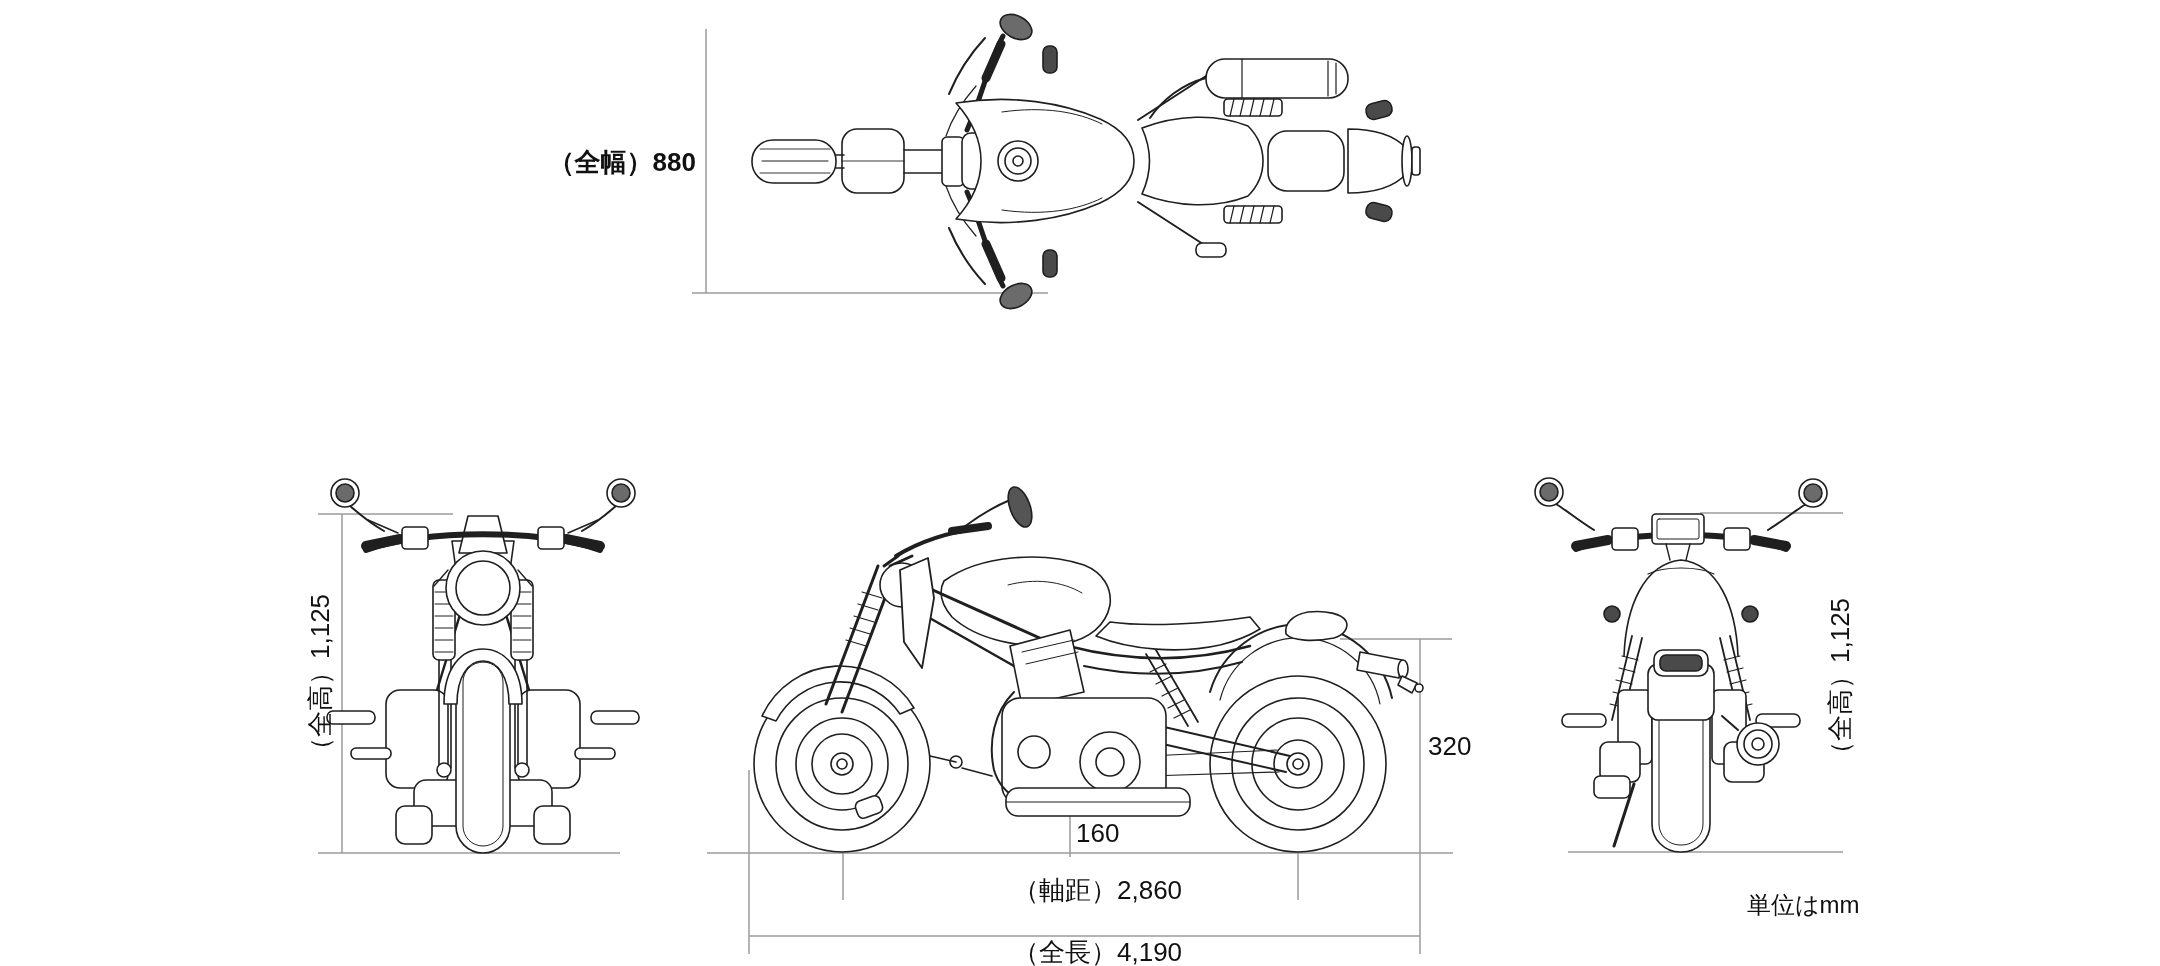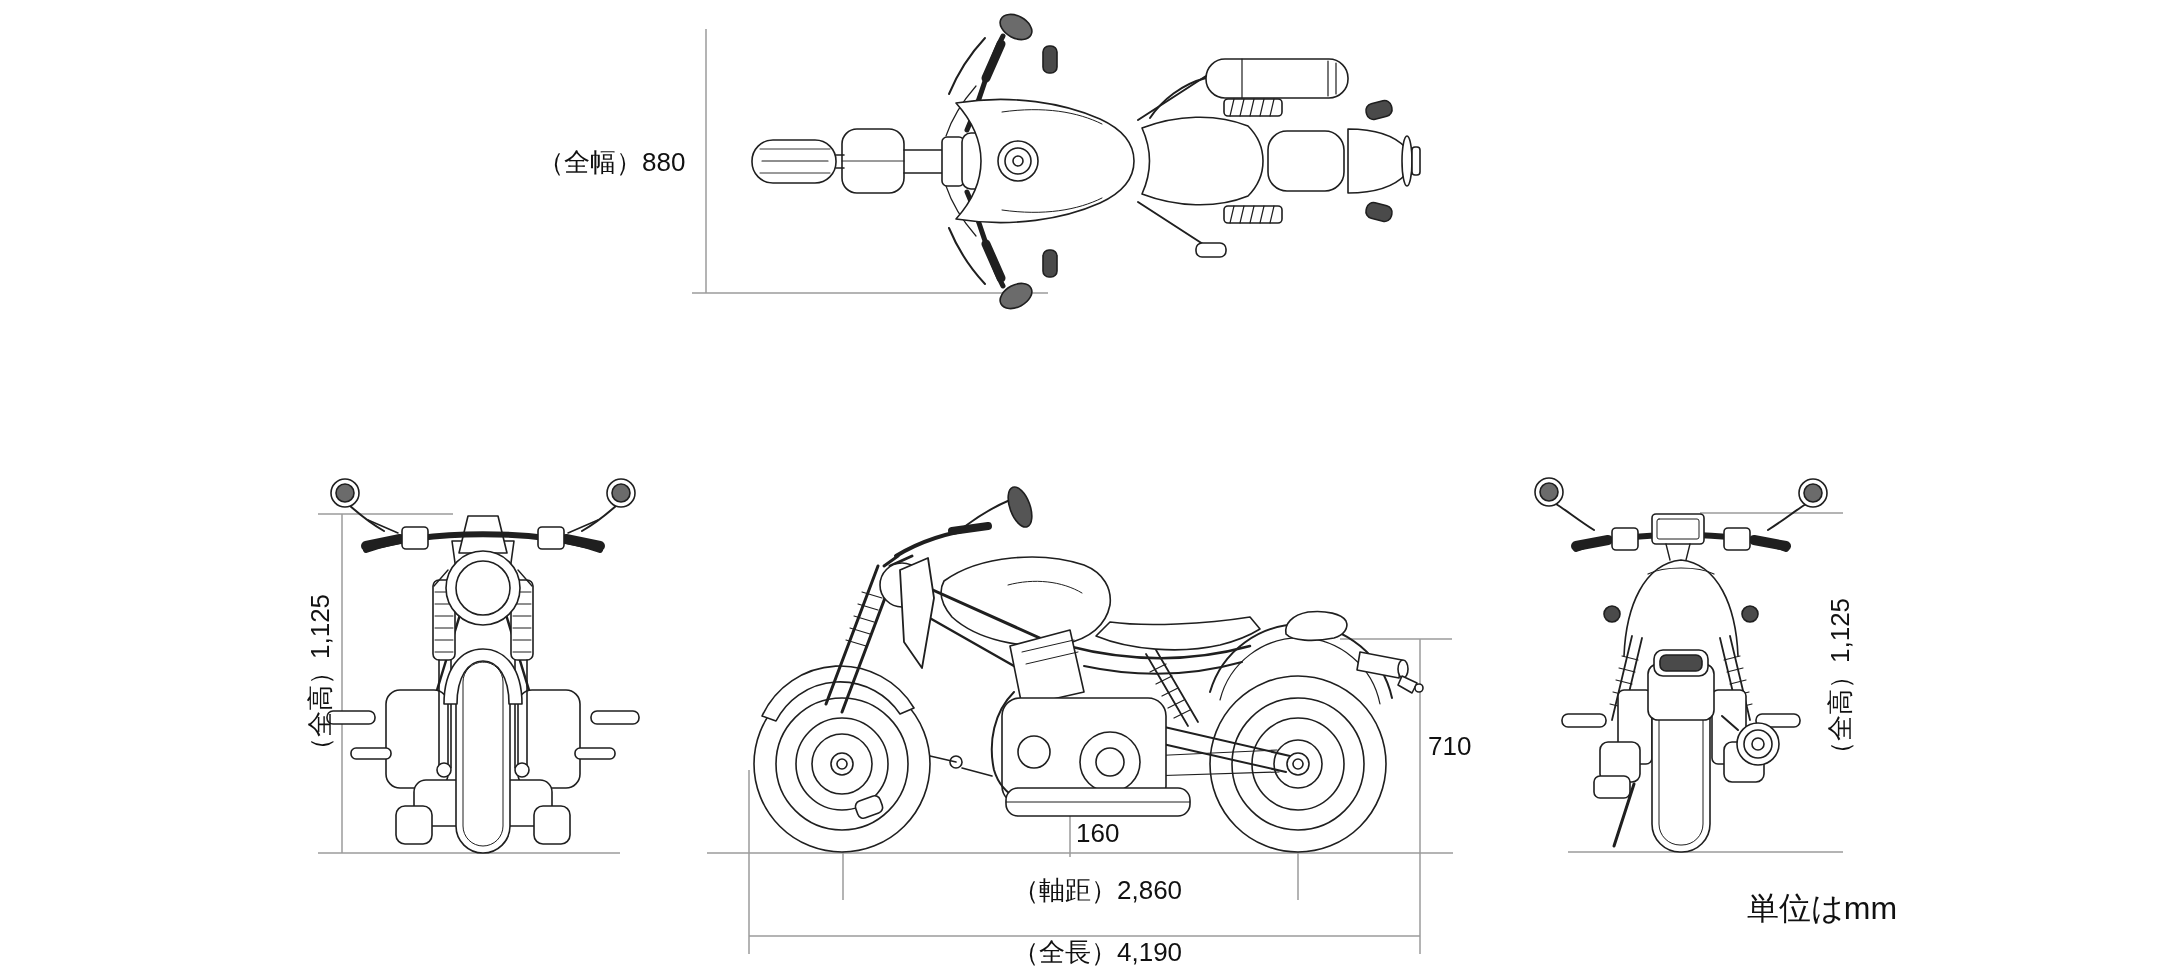--- a/index.html
+++ b/index.html
@@ -1,21 +1,21 @@
 <!DOCTYPE html>
 <html><head>
 <meta charset="utf-8">
 <style>
   html,body{margin:0;padding:0;background:#fff;}
   #page{position:relative;width:2160px;height:966px;background:#fff;overflow:hidden;
         font-family:"Liberation Sans","DejaVu Sans",sans-serif;color:#111;}
   #art{position:absolute;left:0;top:0;}
   .label{position:absolute;color:#111;font-size:26px;line-height:1.05;white-space:nowrap;}
-  .label.small{font-size:32px;}
-  .label.right{text-align:left;}
+  .label.small{font-size:24px;}
+  .label.right{text-align:right;font-weight:bold;}
   .rot{width:160px;height:28px;text-align:center;transform:rotate(-90deg);}
 </style>
 </head>
 <body>
 
 <div id="page">
 
 <svg id="art" width="2160" height="966" viewBox="0 0 2160 966">
 
   <g stroke="#9b9b9b" stroke-width="1.5" fill="none">
@@ -217,21 +217,21 @@
     <circle cx="1758" cy="744" r="6"></circle>
   </g>
 </svg>
 
   <div class="label right" style="left:538px;top:149px;width:158px;">（全幅）880</div>
 
   <div class="label rot" style="left:241px;top:669px;">（全高）1,125</div>
 
   <div class="label rot" style="left:1761px;top:673px;">（全高）1,125</div>
 
-  <div class="label" style="left:1428px;top:733px;">710</div>
+  <div class="label" style="left:1428px;top:733px;">320</div>
 
   <div class="label" style="left:1076px;top:820px;">160</div>
 
   <div class="label" style="left:1013px;top:877px;">（軸距）2,860</div>
 
   <div class="label" style="left:1013px;top:939px;">（全長）4,190</div>
 
   <div class="label small" style="left:1747px;top:892px;">単位はmm</div>
 </div>
 

